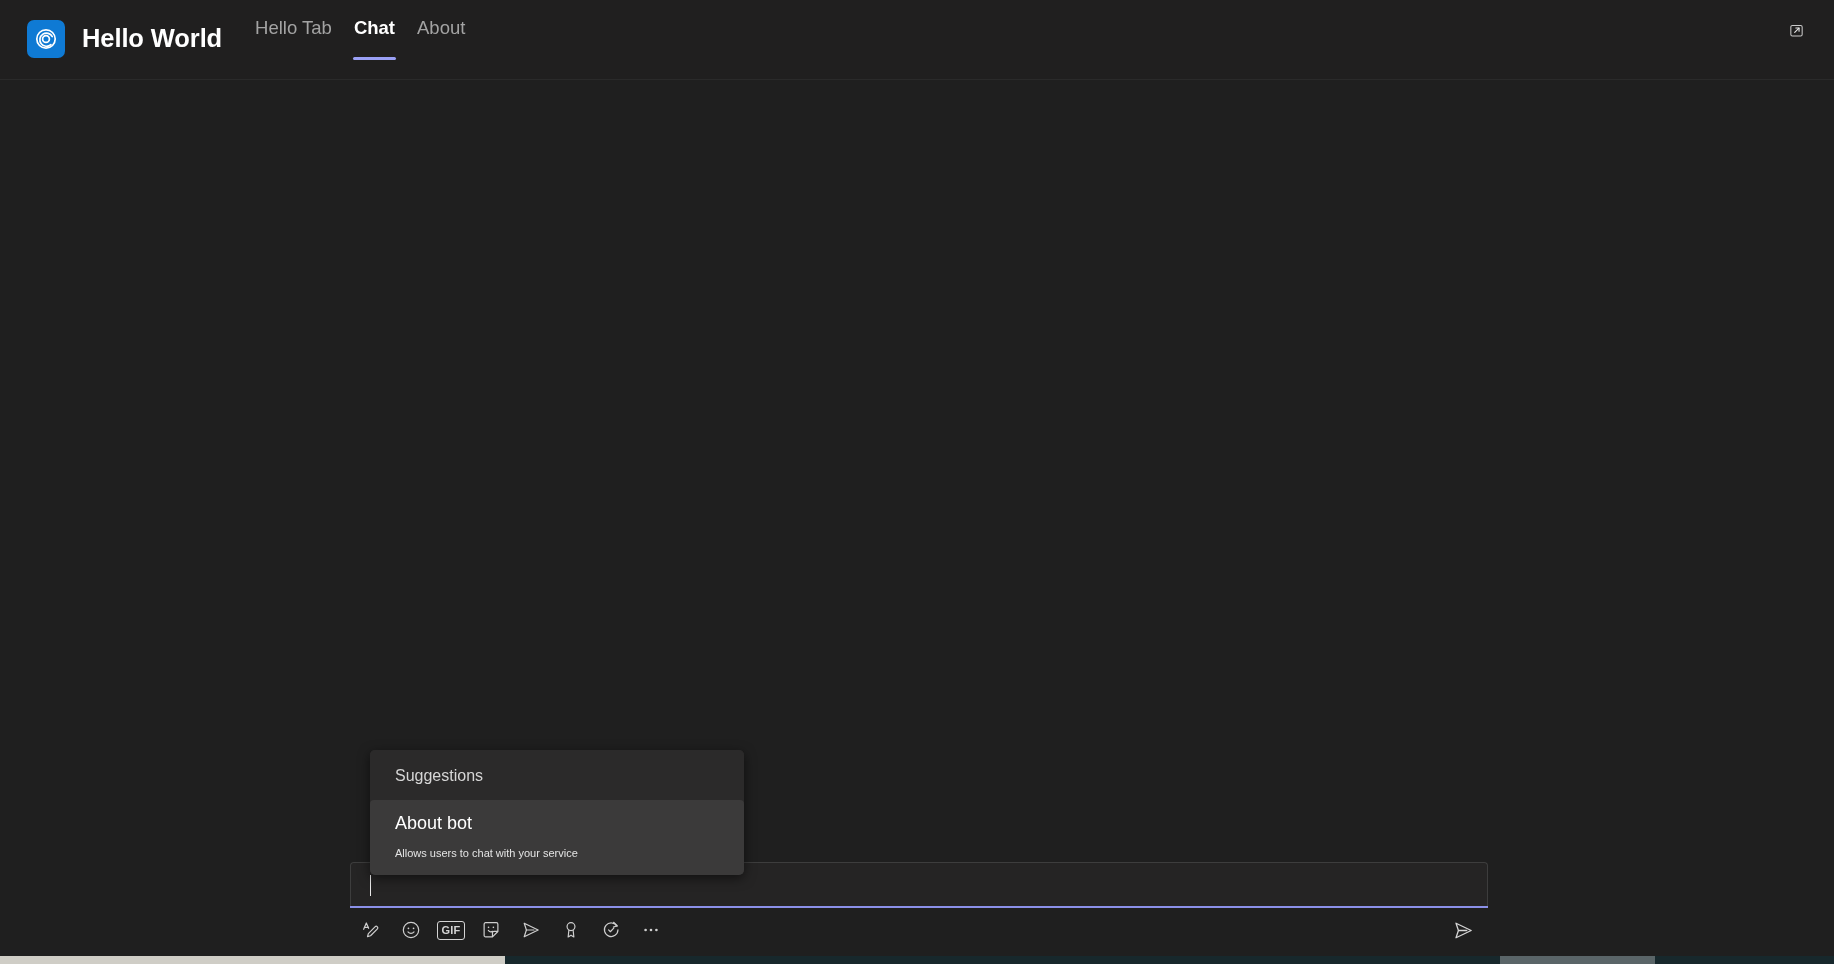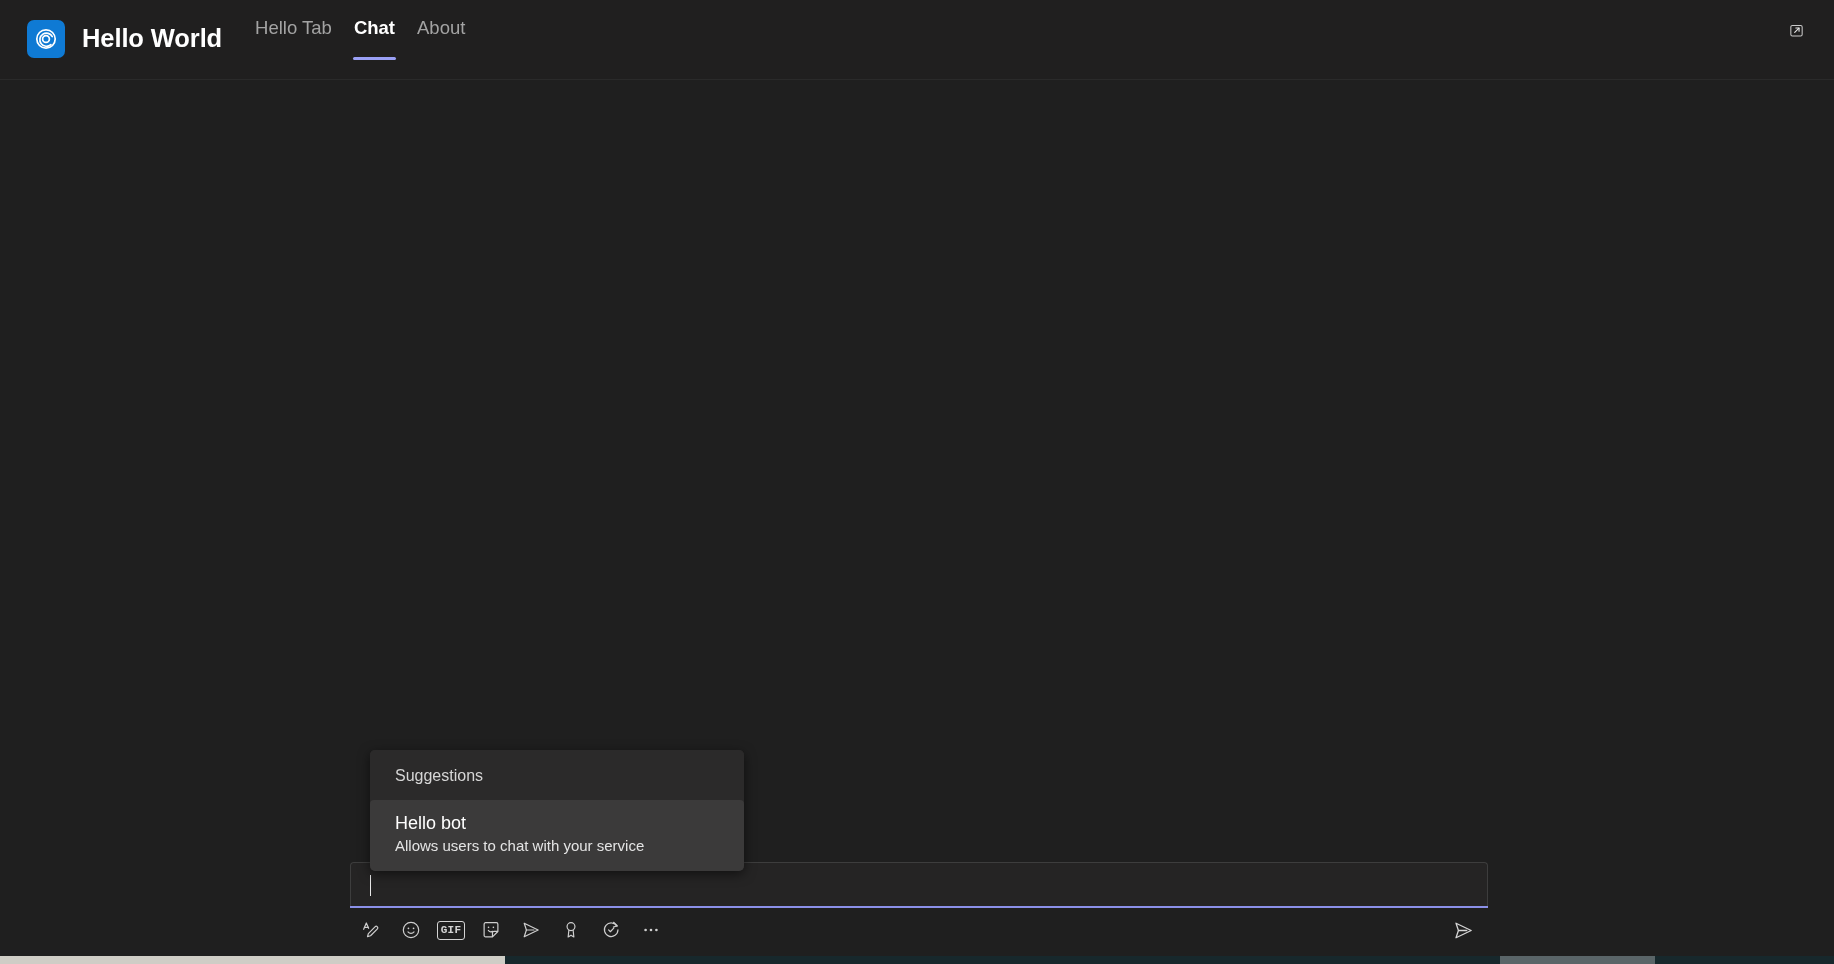--- a/index.html
+++ b/index.html
@@ -143,24 +143,24 @@
     padding: 11px 25px 14px 25px;
     cursor: pointer;
     border-radius: 4px;
   }
   .suggestion-title {
     font-size: 18px;
     color: #ffffff;
     line-height: 1.35;
   }
   .suggestion-desc {
-    font-size: 15px;
+    font-size: 11px;
     color: #e4e4e4;
     line-height: 1.35;
-    margin-top: 1px;
+    margin-top: 11px;
   }
 
   
   .compose-wrap {
     position: absolute;
     left: 350px;
     right: 346px;
     bottom: 10px;
     z-index: 10;
   }
@@ -235,21 +235,21 @@
 
   .gif-box {
     border: 1.6px solid #d4d4d4;
     border-radius: 3px;
     font-size: 11px;
     font-weight: bold;
     color: #d4d4d4;
     line-height: 1;
     padding: 3px 3px 3px 3px;
     letter-spacing: 0.3px;
-    font-family: Liberation Mono, monospace;
+    font-family: Liberation Sans, sans-serif;
   }
 
   
   .bottom-scroll {
     position: absolute;
     left: 0;
     bottom: 0;
     width: 1834px;
     height: 8px;
     background: #17282c;
@@ -308,21 +308,21 @@
       </div>
     </div>
   </div>
 
   <div class="chat-body">
 
     <div class="suggestions">
       <div class="suggestions-header">Suggestions</div>
 
       <div class="suggestion-item">
-        <div class="suggestion-title">Hello bot</div>
+        <div class="suggestion-title">About bot</div>
         <div class="suggestion-desc">Allows users to chat with your service</div>
       </div>
     </div>
 
     <div class="compose-wrap">
 
       <div class="compose-box">
         <div class="compose-input">
           <span class="caret"></span>
           <span class="compose-placeholder"></span>

